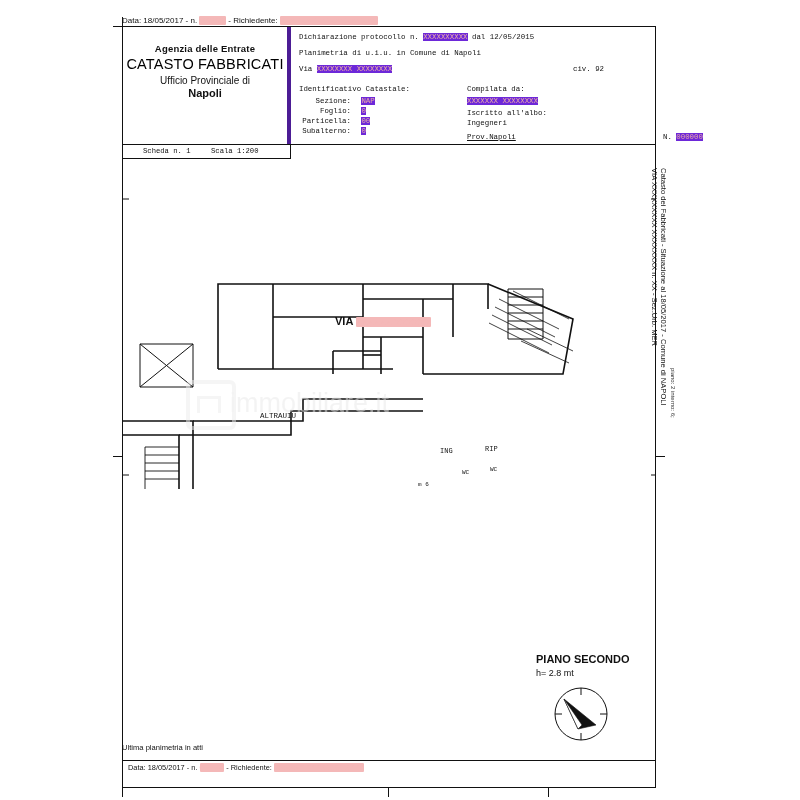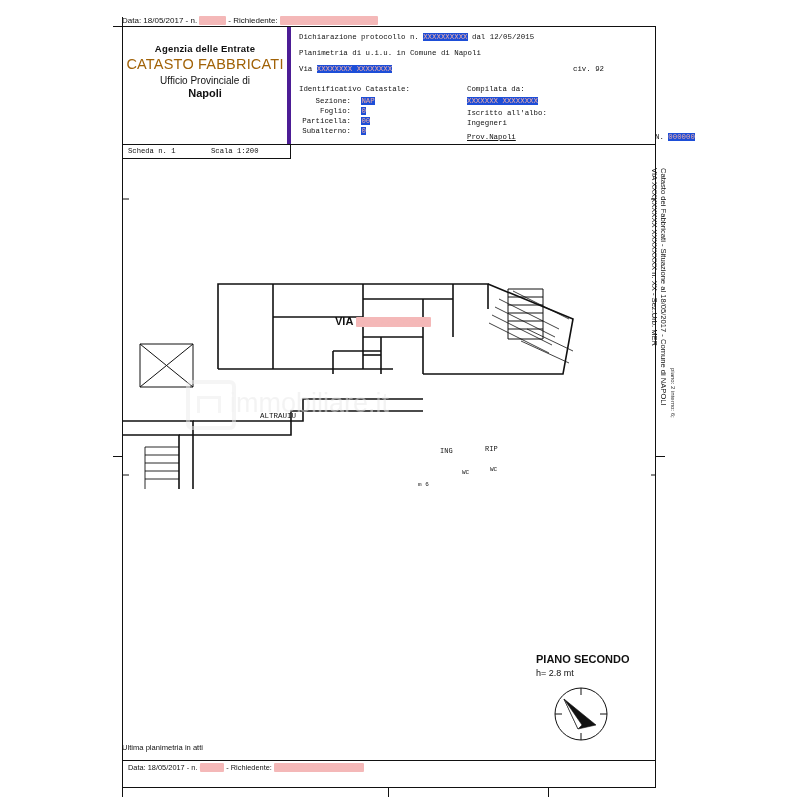--- a/index.html
+++ b/index.html
@@ -27,21 +27,21 @@
     white-space: nowrap;
   }
   .redact {
     display: inline-block;
     background: #f4b8b8;
     color: #f4b8b8;
     border-radius: 1px;
   }
   .redact-dark {
     display: inline-block;
-    background: #1d4ed8;
+    background: #6d28d9;
     color: #e8a9a9;
   }
 
   
   .sheet {
     position: absolute;
     left: 122px;
     top: 18px;
     width: 534px;
     height: 762px;
@@ -71,21 +71,21 @@
   .agenzia {
     margin-top: 16px;
     font-size: 9.5px;
     font-weight: bold;
     letter-spacing: .2px;
     color: #111;
   }
   .catasto {
     margin-top: 2px;
     font-size: 14.5px;
-    color: #a16207;
+    color: #000000;
     letter-spacing: .2px;
   }
   .ufficio {
     margin-top: 3px;
     font-size: 10px;
     color: #111;
   }
   .napoli {
     margin-top: 1px;
     font-size: 11px;
@@ -110,21 +110,21 @@
     left: 0; top: 118px;
     width: 168px; height: 14px;
     border-bottom: 1px solid #111;
     border-right: 1px solid #111;
     box-sizing: border-box;
     font-family: "Liberation Mono", monospace;
     font-size: 7.2px;
     color: #111;
   }
   .hdr-sub span { position: absolute; top: 2px; }
-  .scheda-n { left: 5px; }
+  .scheda-n { left: 20px; }
   .scala { left: 88px; }
 
   
   .draw {
     position: absolute;
     left: 0; top: 132px;
     right: 0; bottom: 27px;
     overflow: hidden;
   }
 
@@ -321,21 +321,21 @@
         </div>
         <div class="hr-row hr-m" style="top:82px;">
           <span>Iscritto all'albo:</span>
         </div>
         <div class="hr-row hr-m" style="top:92px;">
           <span>Ingegneri</span>
         </div>
         <div class="hr-row hr-m" style="top:106px;text-decoration:underline;">
           <span>Prov.Napoli</span>
         </div>
-        <div class="hr-row" style="left:364px;top:106px;">
+        <div class="hr-row" style="left:364px;top:106px;padding-left:8px;">
           <span>N.</span>
           <span class="redact-dark">000000</span>
         </div>
       </div>
     </div>
 
     <div class="hdr-sub">
       <span class="scheda-n">Scheda n. 1</span>
       <span class="scala">Scala 1:200</span>
     </div>

